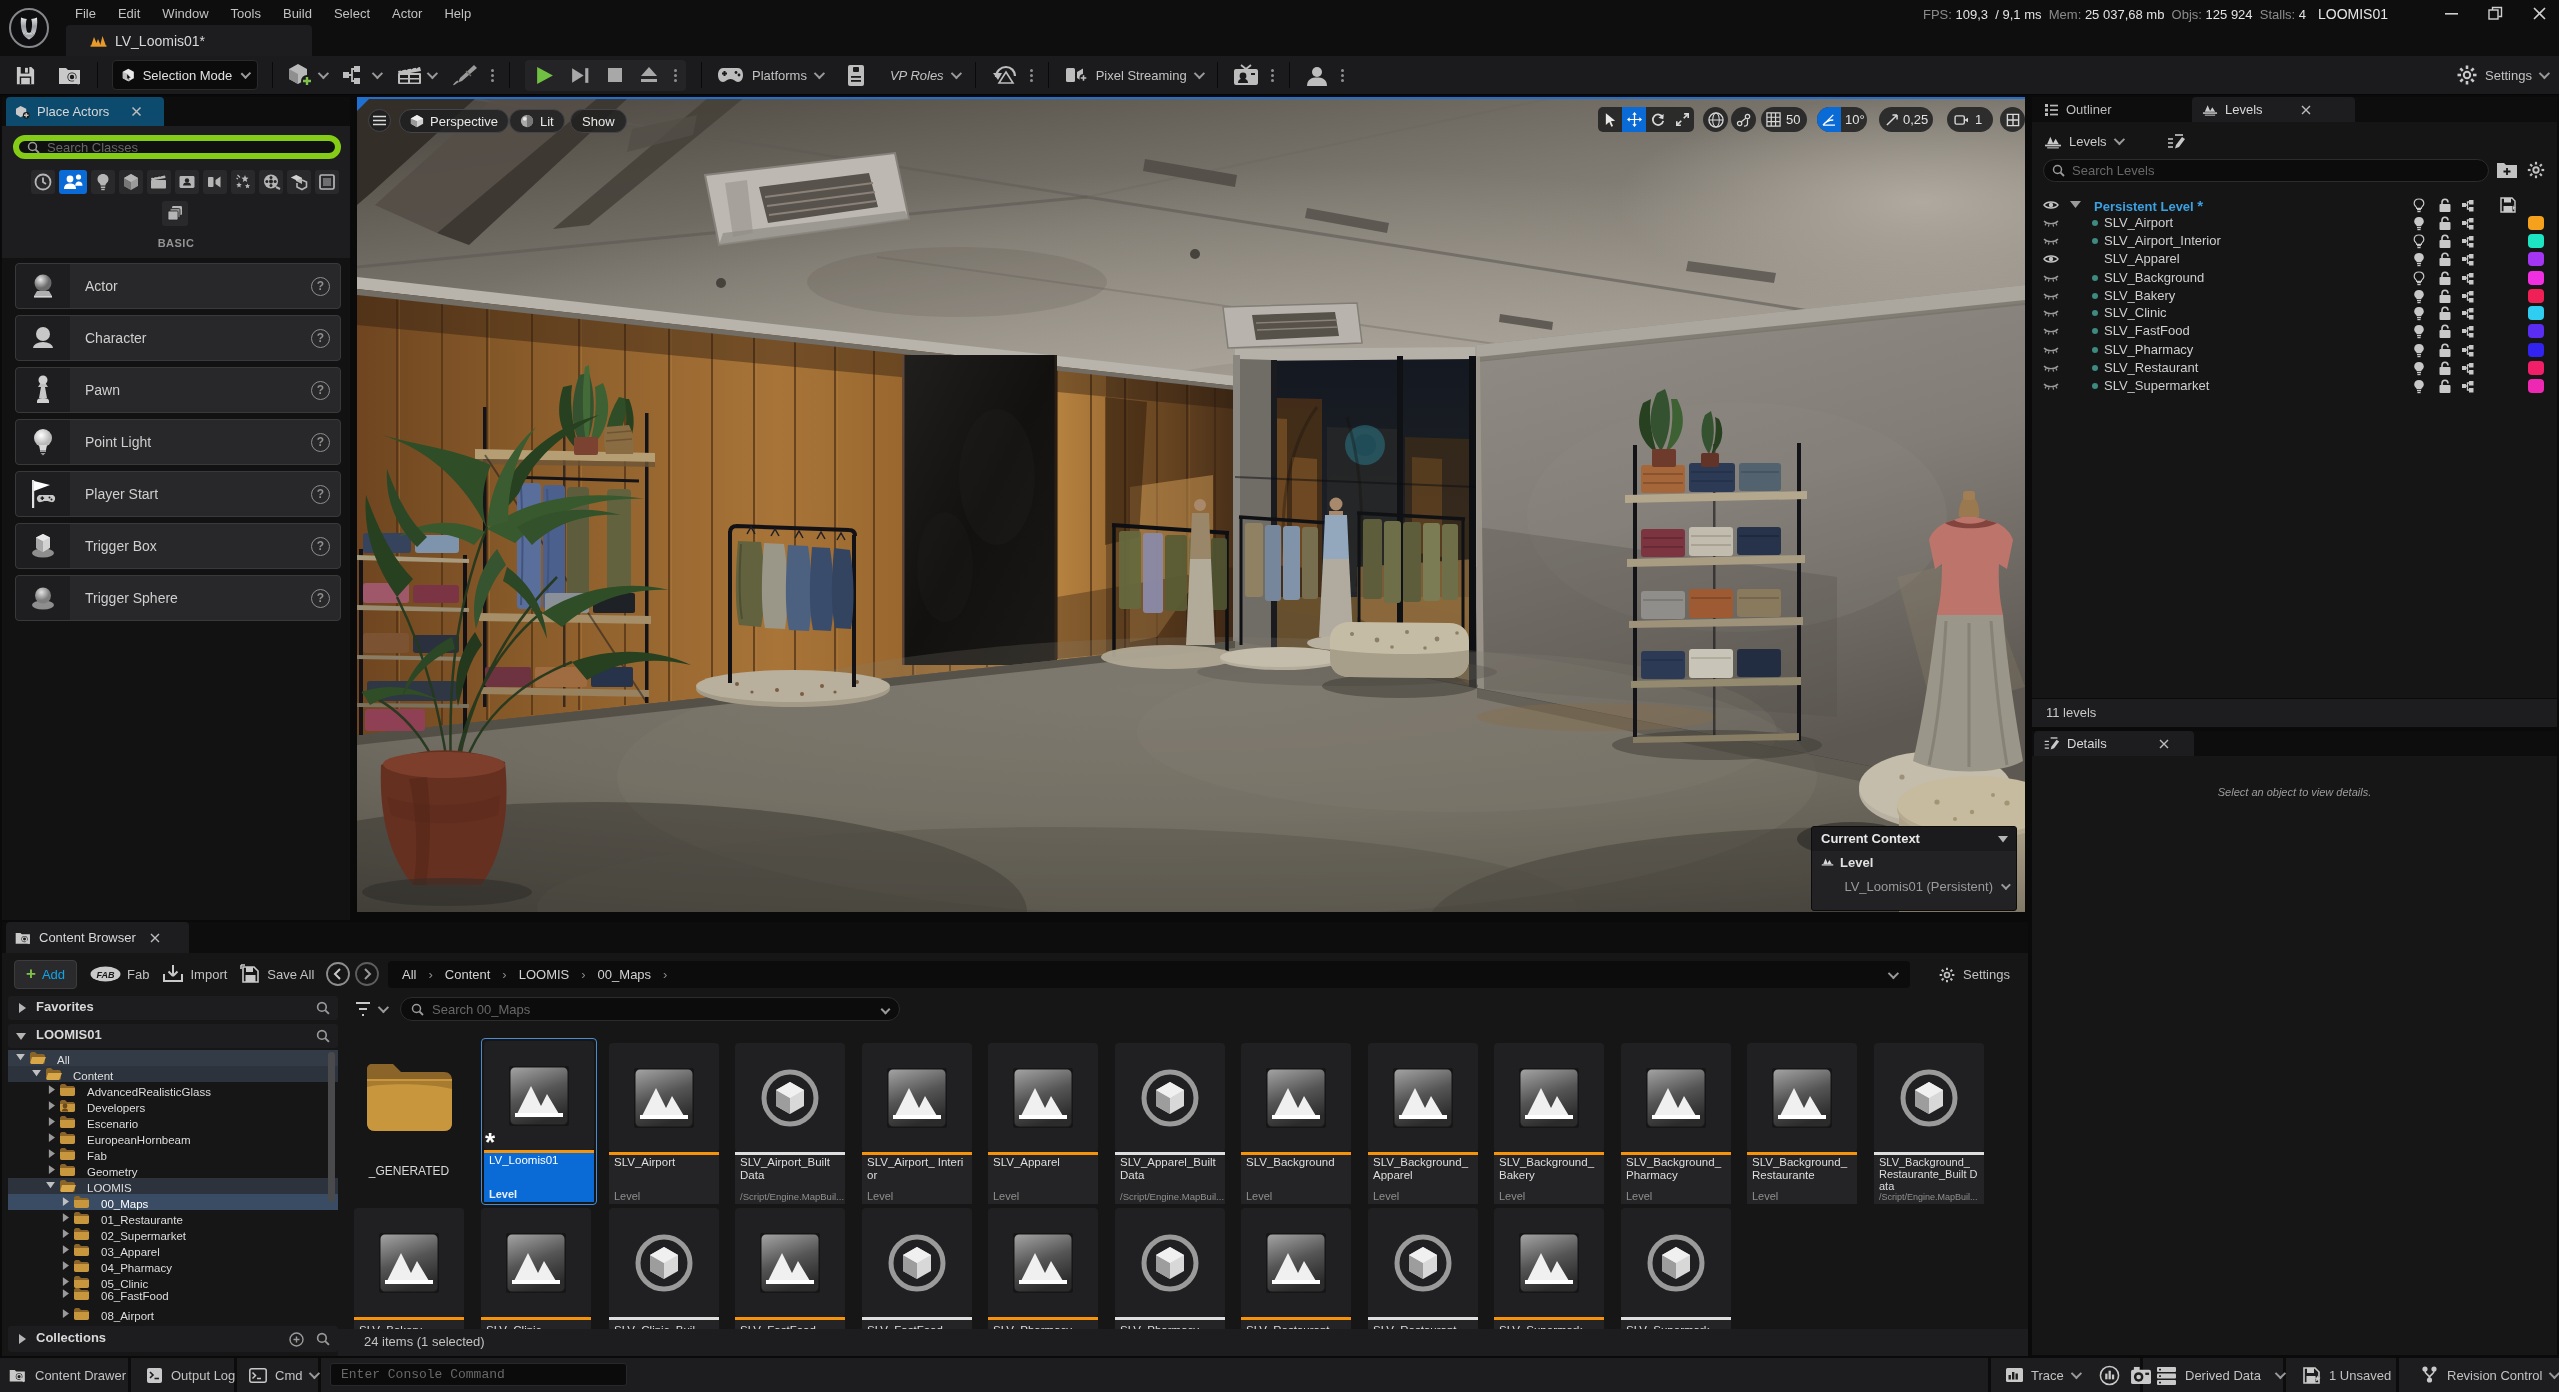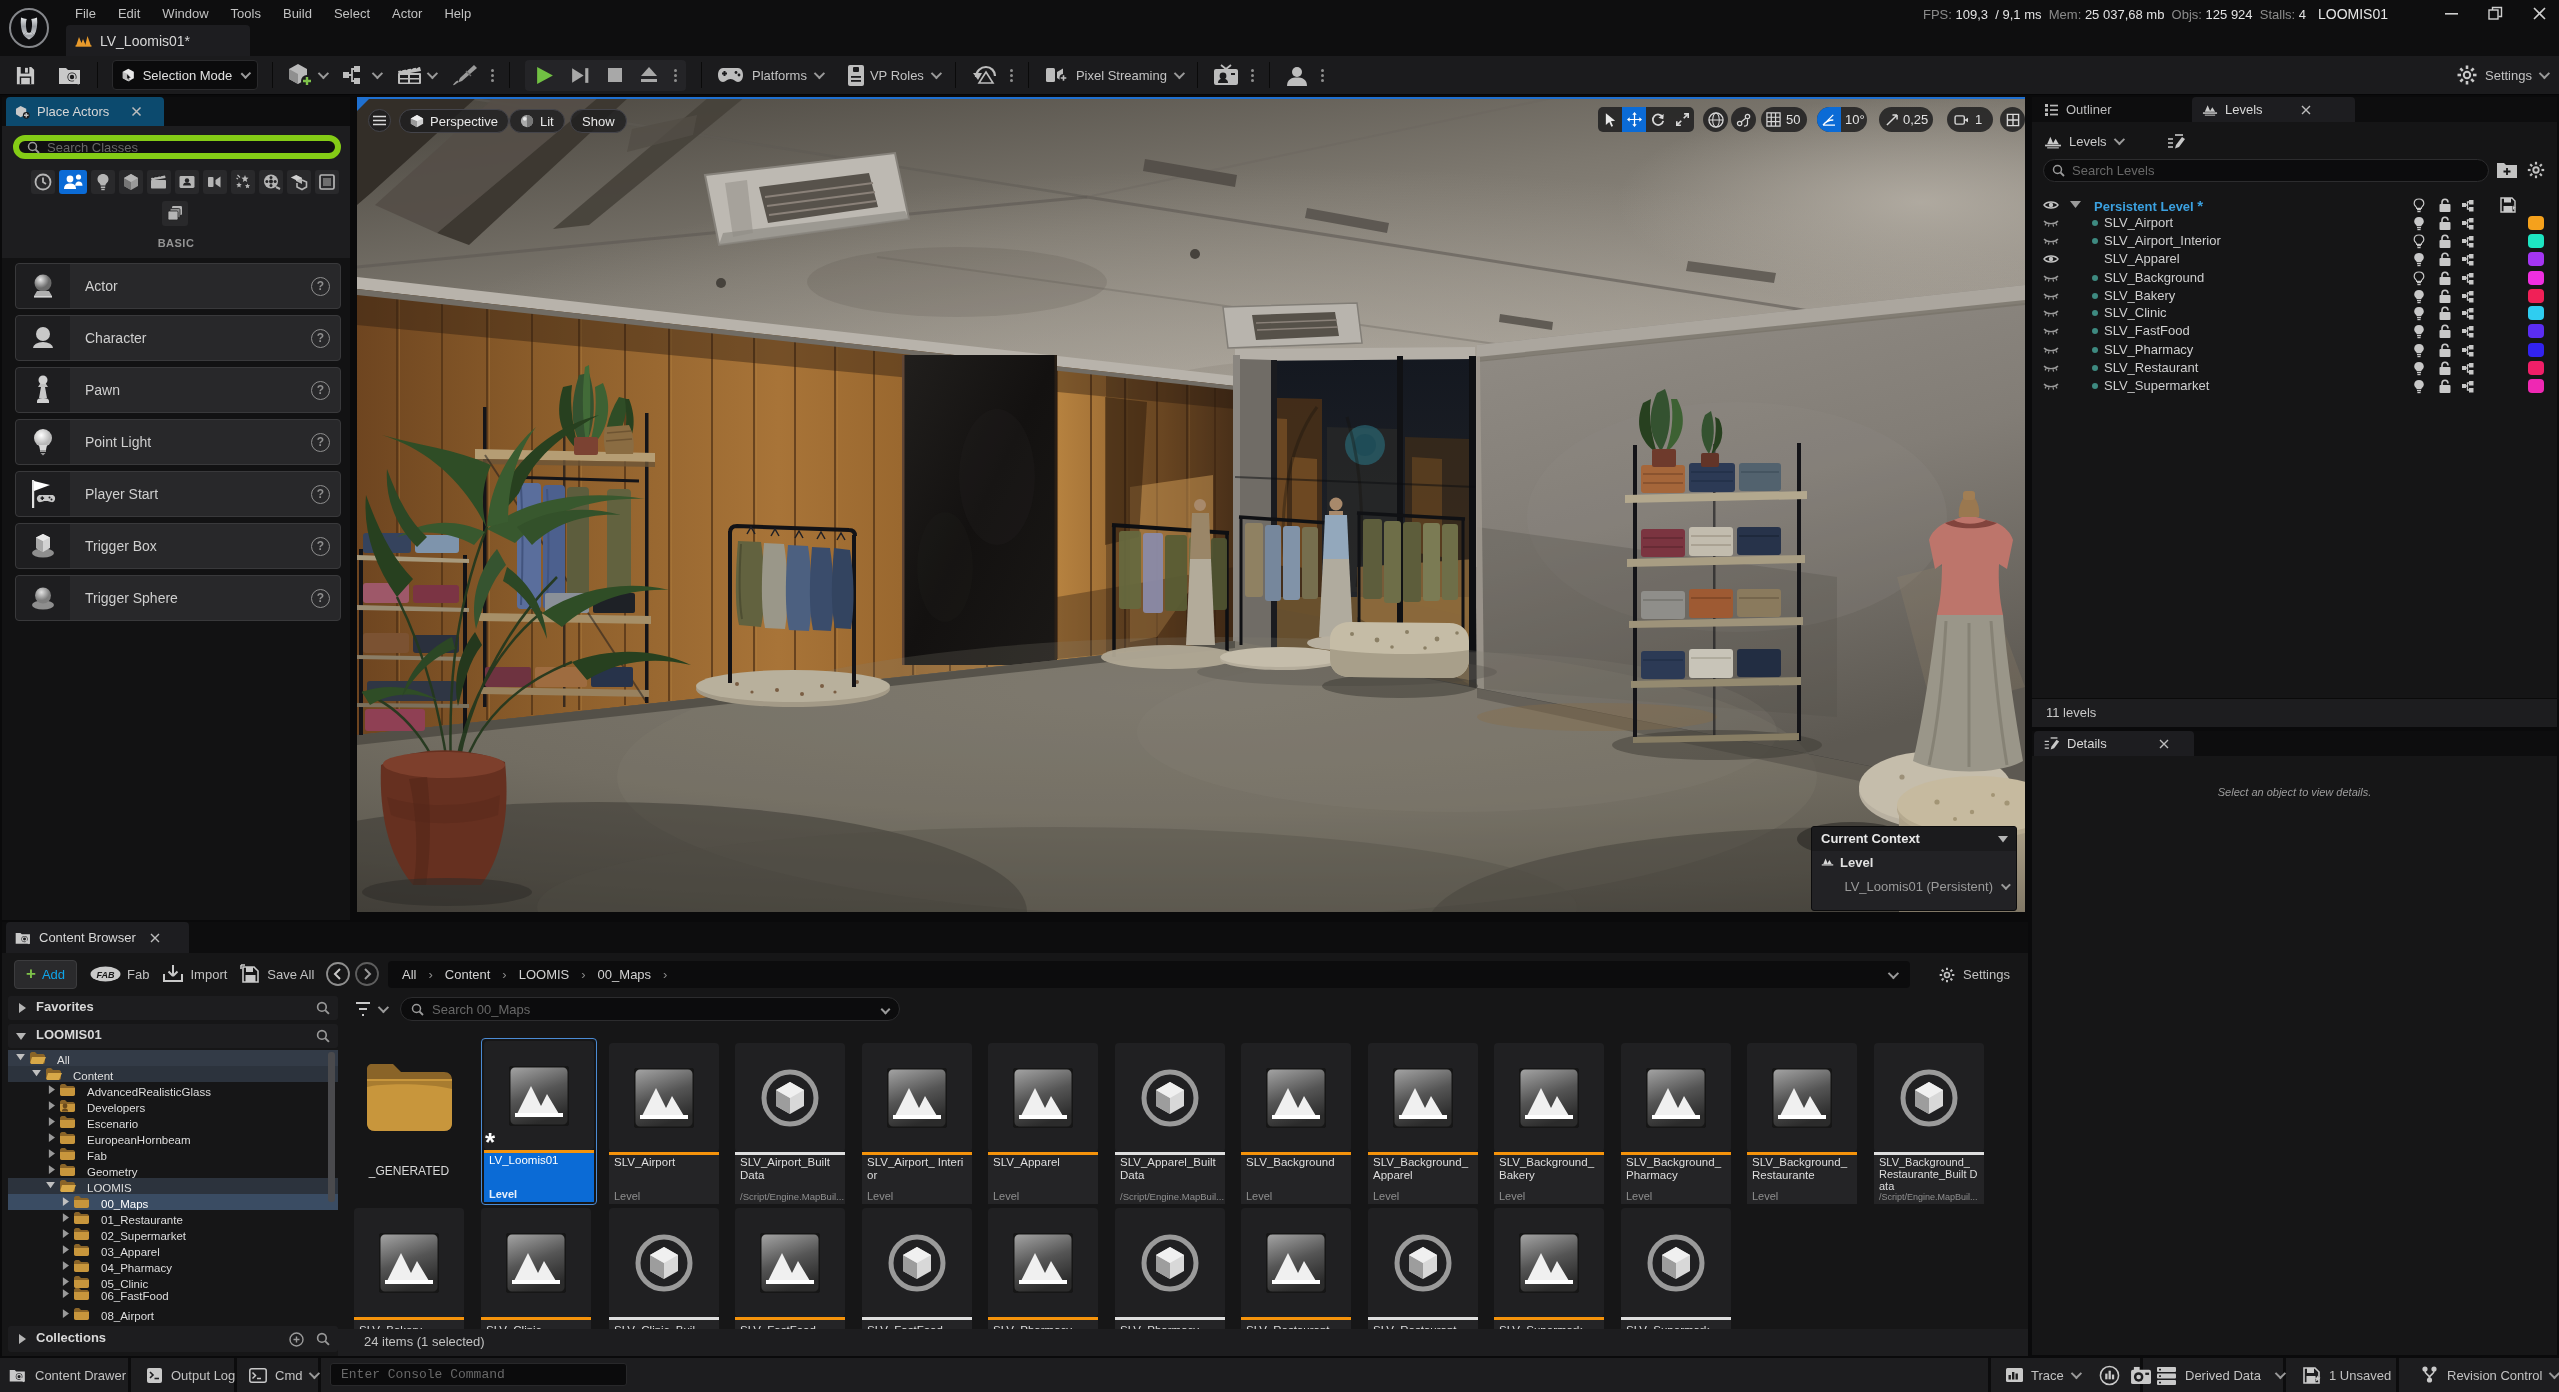--- a/index.html
+++ b/index.html
@@ -36,21 +36,21 @@
 <div class="abs row" id="menus" style="left:64px;top:0;height:26px;gap:0;">
 <span class="txt" style="padding:0 11px;">File</span>
 <span class="txt" style="padding:0 11px;">Edit</span>
 <span class="txt" style="padding:0 11px;">Window</span>
 <span class="txt" style="padding:0 11px;">Tools</span>
 <span class="txt" style="padding:0 11px;">Build</span>
 <span class="txt" style="padding:0 11px;">Select</span>
 <span class="txt" style="padding:0 11px;">Actor</span>
 <span class="txt" style="padding:0 11px;">Help</span>
 </div>
-<div class="abs row" id="doctab" style="left:66px;top:25px;width:184px;height:31px;background:#1d1d20;border-radius:4px 4px 0 0;padding-left:9px;">
+<div class="abs row" id="doctab" style="left:66px;top:25px;width:246px;height:31px;background:#1d1d20;border-radius:4px 4px 0 0;padding-left:24px;">
 <svg width="17" height="13" viewBox="0 0 17 13">
       <path d="M1 12 L4 3 L6.5 9 L8 5 L11 12 Z" fill="#e89a2b"></path>
       <path d="M10 12 L12.5 2 L16 12 Z" fill="#e89a2b"></path>
       <rect x="0.5" y="11.3" width="16" height="1.4" fill="#e89a2b"></rect>
     </svg>
 <span style="color:#d8d8d8;font-size:14px;margin-left:8px;">LV_Loomis01*</span>
 </div>
 <div class="abs row" id="titlestats" style="left:1923px;top:0;height:28px;font-size:13px;">
 <span class="dim">FPS:&nbsp;</span>
     <span style="color:#e3e3e3;">109,3</span>
@@ -167,21 +167,21 @@
       <circle cx="22" cy="10" r="1.4" fill="#1b1b1d"></circle>
     </svg>
   <span class="txt" style="margin-left:8px;">Platforms</span>
     <span class="caret"></span>
   <svg style="margin-left:24px;" width="20" height="23" viewBox="0 0 20 23">
       <rect x="2" y="1" width="16" height="21" rx="2" fill="#bdbdbd"></rect>
       <rect x="7" y="3" width="6" height="5" rx="1" fill="#1b1b1d"></rect>
       <rect x="5" y="12" width="10" height="1.8" fill="#1b1b1d"></rect>
       <rect x="5" y="16" width="10" height="1.8" fill="#1b1b1d"></rect>
     </svg>
-  <span class="txt" style="margin-left:4px;">VP Roles</span>
+  <span class="txt" style="margin-left:24px;font-style:italic;">VP Roles</span>
     <span class="caret"></span>
   <div class="divider" style="margin:0 16px;"></div>
   <svg width="26" height="24" viewBox="0 0 26 24">
       <path d="M4 14 C4 8 9 4 14 4 C19 4 23 8 23 13" fill="none" stroke="#bdbdbd" stroke-width="2.2"></path>
       <path d="M1 10 L6 17 L10 10 Z" fill="#bdbdbd"></path>
       <path d="M14 9 L21 20 H7 Z" fill="#1b1b1d" stroke="#bdbdbd" stroke-width="1.6"></path>
     </svg>
   <span class="vdots" style="margin-left:12px;">
       <i></i>
       <i></i>

